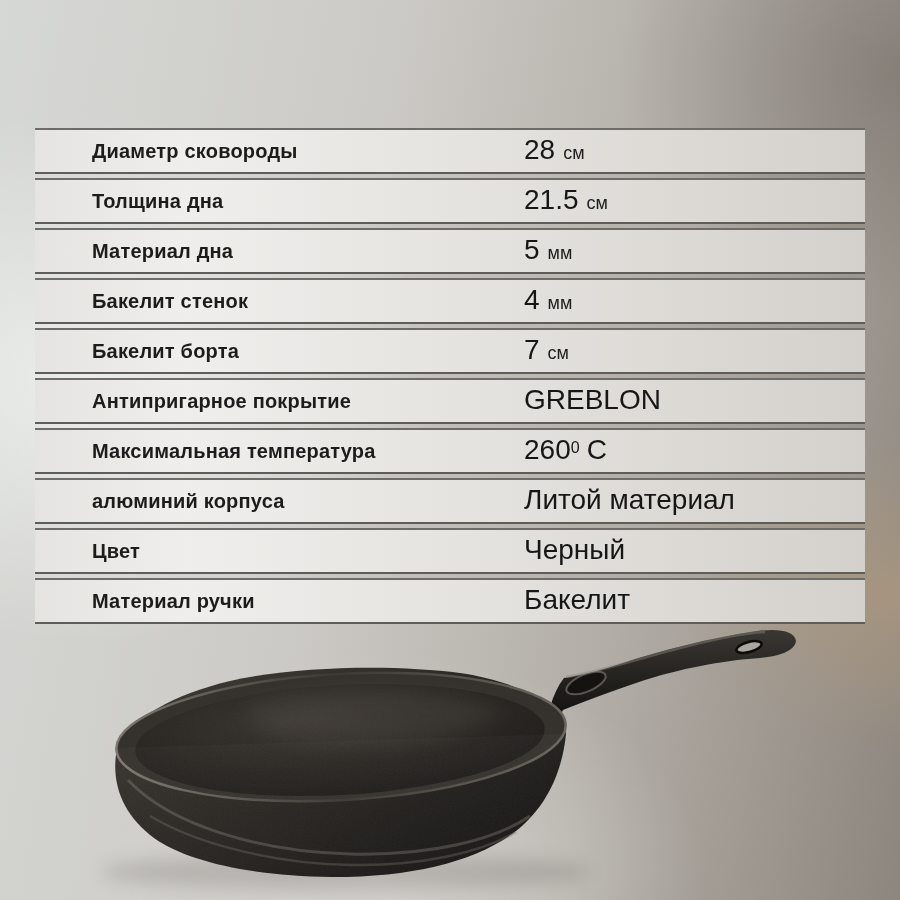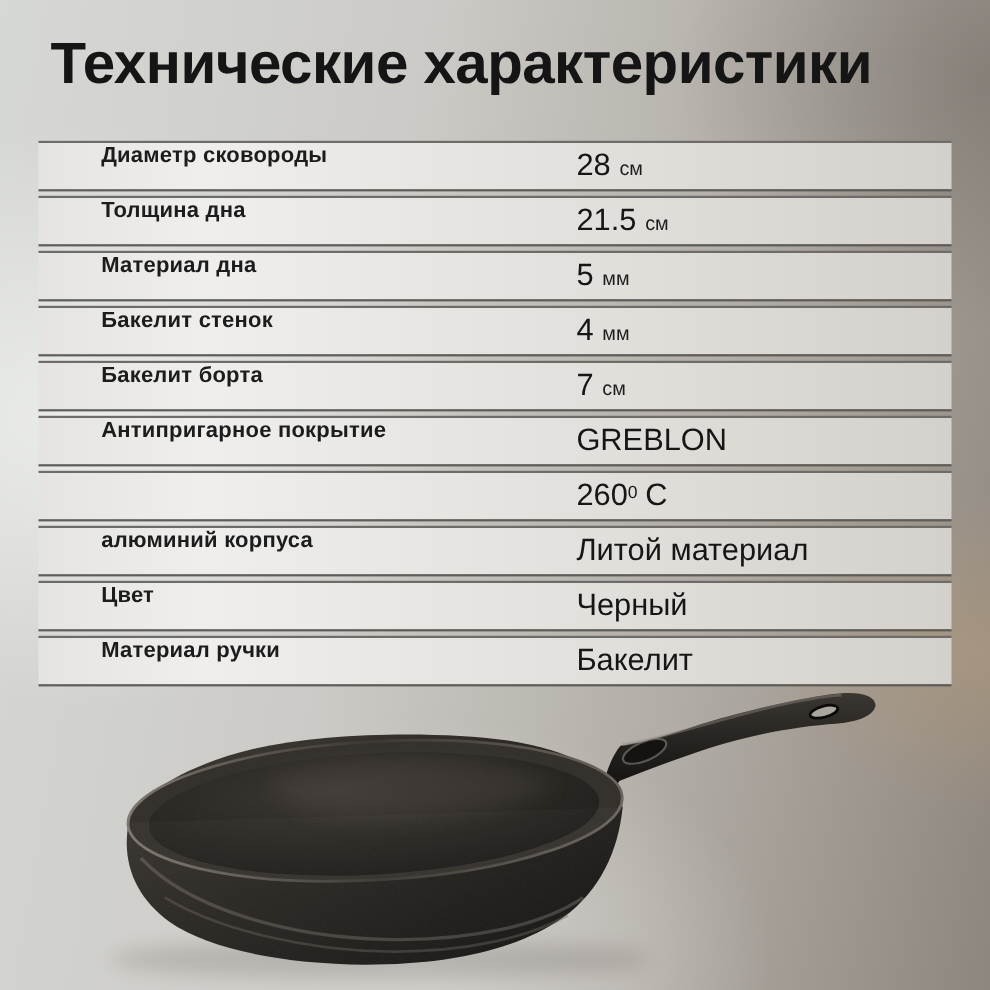--- a/index.html
+++ b/index.html
@@ -16,36 +16,35 @@
   .title{
     position:absolute;left:46px;top:27px;
     font-size:53px;font-weight:800;letter-spacing:-0.5px;
     color:#151515;white-space:nowrap;
   }
   .specs{position:absolute;left:35px;top:128px;width:830px;}
   .row{
     position:relative;height:42px;margin-bottom:4px;
     border-top:2px solid #6e6c68;border-bottom:2px solid #5f5d59;
     background:linear-gradient(90deg,#e6e4e1 0%,#efeeec 18%,#e3e1dd 58%,#d4d1cc 100%);
-    display:flex;
+    display:flex;align-items:center;
   }
   .label{margin-left:57px;font-size:20px;font-weight:600;color:#1c1c1c;letter-spacing:0.2px;}
   .value{position:absolute;left:489px;top:50%;transform:translateY(-52%);white-space:nowrap;color:#161616;}
   .num{font-size:28px;font-weight:400;}
   .sup{font-size:16px;}
   .tail{font-size:28px;margin-left:7px;}
   .unit{font-size:18px;font-weight:500;margin-left:8px;color:#1d1d1d;}
   .pan{position:absolute;left:0;top:620px;}
 </style>
 </head>
 <body>
 
 <div class="stage">
 
-  <div class="title">Технические характеристики</div>
 
   <div class="specs" id="spec-rows">
       <div class="row">
         <span class="label">Диаметр сковороды</span>
         <span class="value"><span class="num">28</span><span class="unit">см</span></span>
       </div>
       <div class="row">
         <span class="label">Толщина дна</span>
         <span class="value"><span class="num">21.5</span><span class="unit">см</span></span>
       </div>
@@ -59,20 +58,21 @@
       </div>
       <div class="row">
         <span class="label">Бакелит борта</span>
         <span class="value"><span class="num">7</span><span class="unit">см</span></span>
       </div>
       <div class="row">
         <span class="label">Антипригарное покрытие</span>
         <span class="value"><span class="num">GREBLON</span></span>
       </div>
       <div class="row">
+        <span class="label">Максимальная температура</span>
         <span class="value"><span class="num">260</span><sup class="sup">0</sup><span class="tail">C</span></span>
       </div>
       <div class="row">
         <span class="label">алюминий корпуса</span>
         <span class="value"><span class="num">Литой материал</span></span>
       </div>
       <div class="row">
         <span class="label">Цвет</span>
         <span class="value"><span class="num">Черный</span></span>
       </div>

